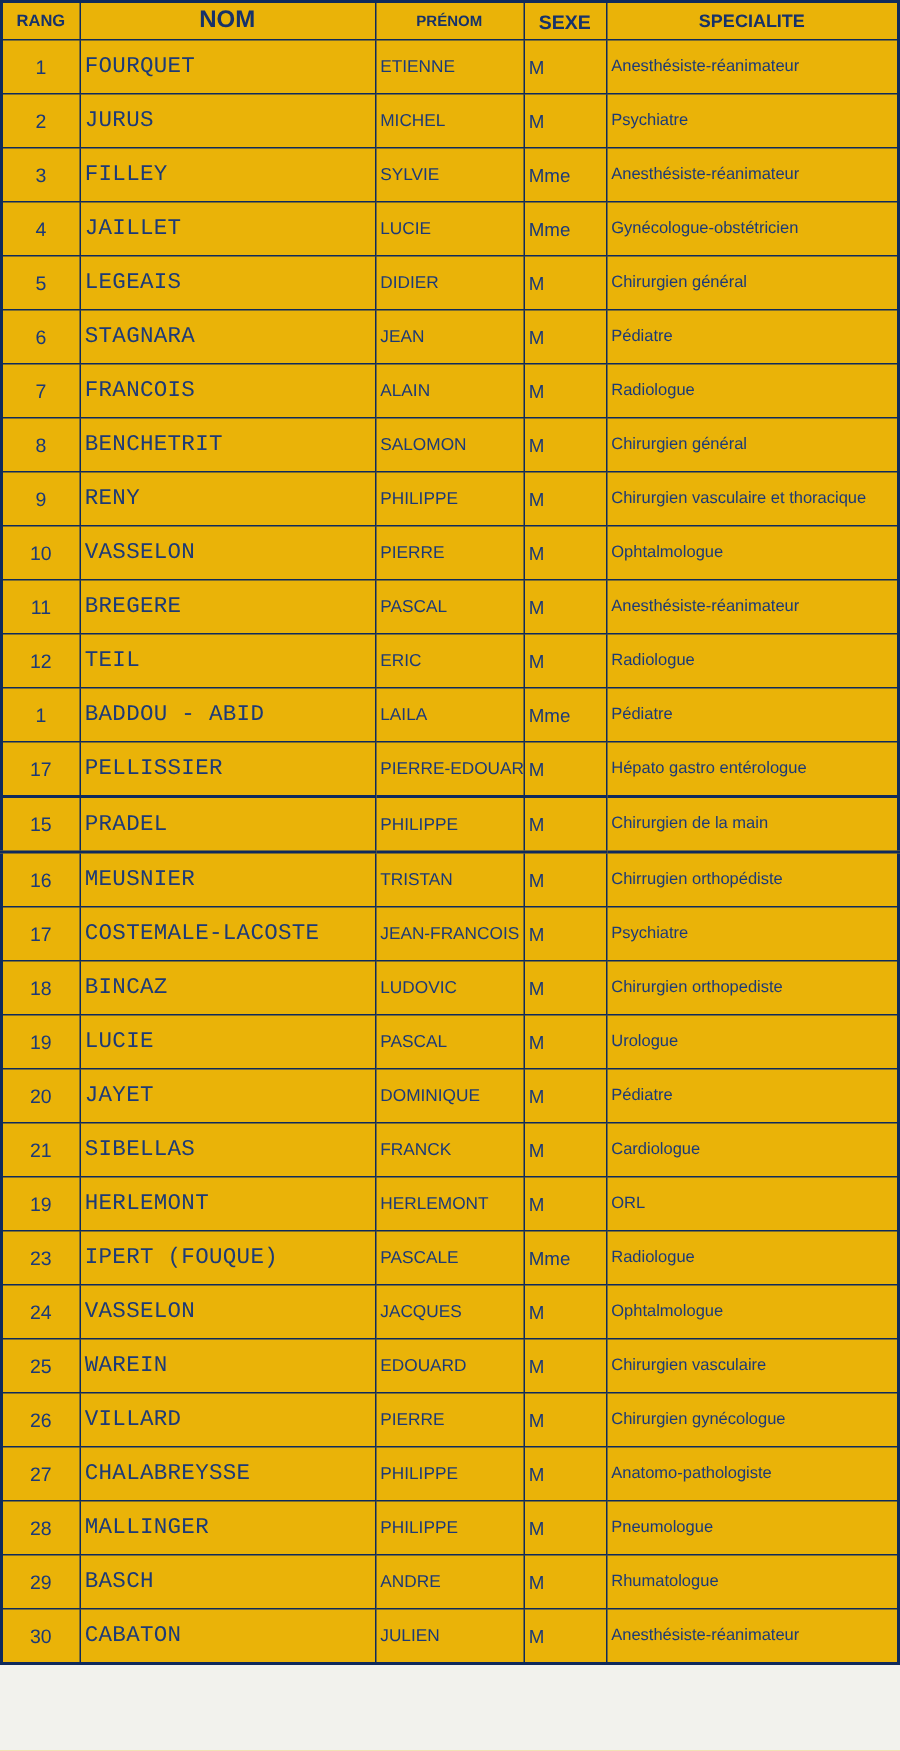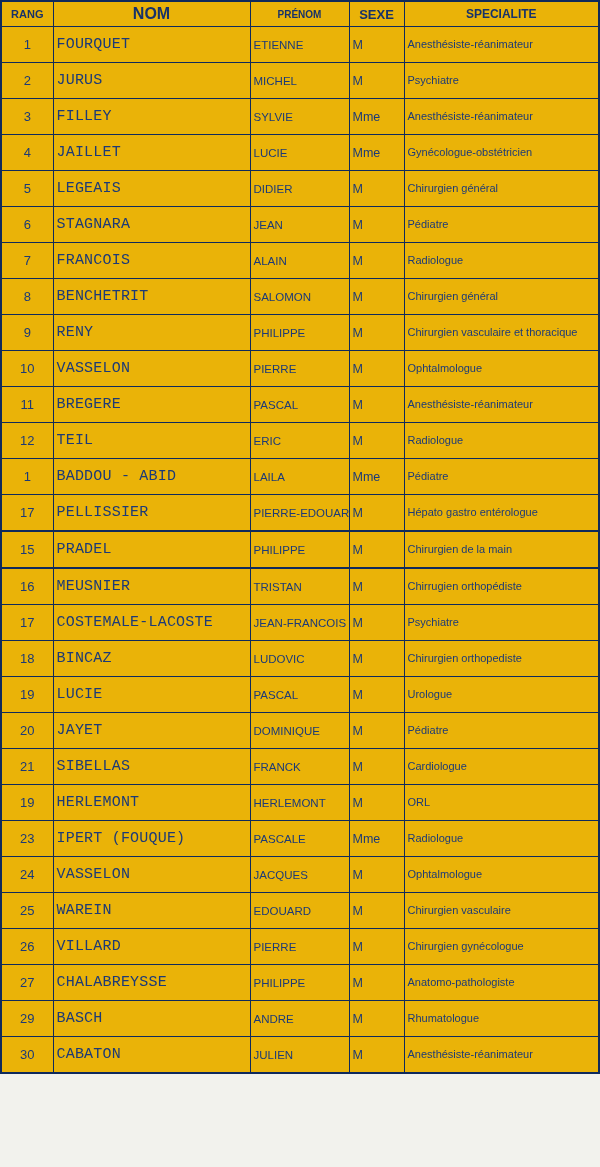--- a/index.html
+++ b/index.html
@@ -248,20 +248,27 @@
     <td class="spec">Chirurgien gynécologue</td>
   </tr>
       <tr>
     <td class="rang">27</td>
     <td class="nom">CHALABREYSSE</td>
     <td class="prenom">PHILIPPE</td>
     <td class="sexe">M</td>
     <td class="spec">Anatomo-pathologiste</td>
   </tr>
       <tr>
+    <td class="rang">28</td>
+    <td class="nom">MALLINGER</td>
+    <td class="prenom">PHILIPPE</td>
+    <td class="sexe">M</td>
+    <td class="spec">Pneumologue</td>
+  </tr>
+      <tr>
     <td class="rang">29</td>
     <td class="nom">BASCH</td>
     <td class="prenom">ANDRE</td>
     <td class="sexe">M</td>
     <td class="spec">Rhumatologue</td>
   </tr>
       <tr>
     <td class="rang">30</td>
     <td class="nom">CABATON</td>
     <td class="prenom">JULIEN</td>

